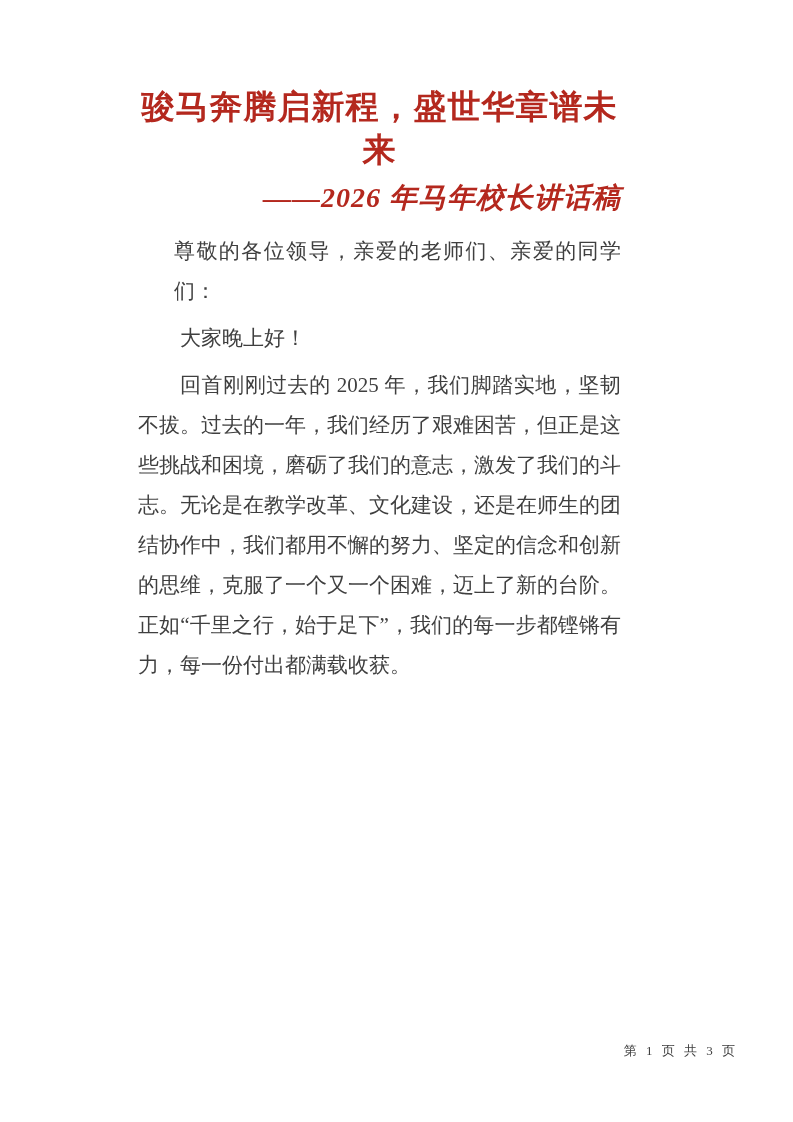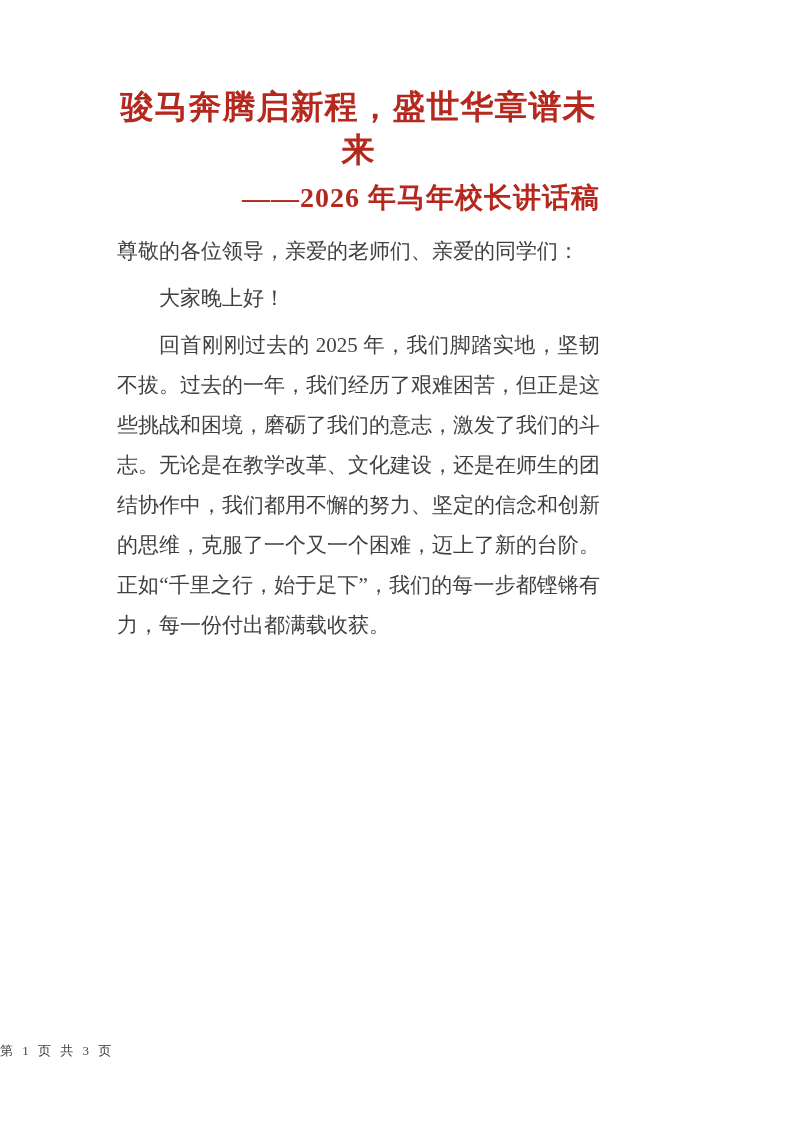--- a/index.html
+++ b/index.html
@@ -7,20 +7,21 @@
     padding: 0;
     background: #ffffff;
   }
   .page {
     position: relative;
     width: 717px;
     height: 1122px;
     background: var(--bg, #ffffff);
     overflow: hidden;
     font-family: "Liberation Serif", "DejaVu Serif", serif;
+    padding-left: 21px;
   }
   .content {
     padding: 86px 117px 0 117px;
     box-sizing: border-box;
   }
   .doc-title {
     margin: 0 0 8px 0;
     color: var(--title-red, #b4281e);
     font-size: 33px;
     font-weight: bold;
@@ -29,39 +30,41 @@
     letter-spacing: 1px;
   }
   .doc-subtitle {
     margin: 0 0 16px 0;
     color: var(--title-red, #b4281e);
     font-size: 28px;
     font-weight: bold;
     line-height: 1.25;
     text-align: right;
     letter-spacing: 1px;
+    font-style: italic;
   }
   .doc-body p {
     margin: 0 0 7px 0;
     color: var(--body-text, #3f3f3f);
     font-size: 21px;
     line-height: 40px;
     text-align: justify;
     text-indent: 2em;
     word-break: break-all;
   }
   .doc-body p.no-indent {
     text-indent: 0;
+    margin-left: 36px;
   }
   .page-footer {
     position: absolute;
     left: 0;
     right: 0;
     bottom: 62px;
-    text-align: left;
+    text-align: right;
     color: var(--body-text, #3f3f3f);
     font-size: 13px;
     letter-spacing: 3px;
   }
 </style>
 </head>
 <body>
 
 <div class="page">
   <div class="content">

